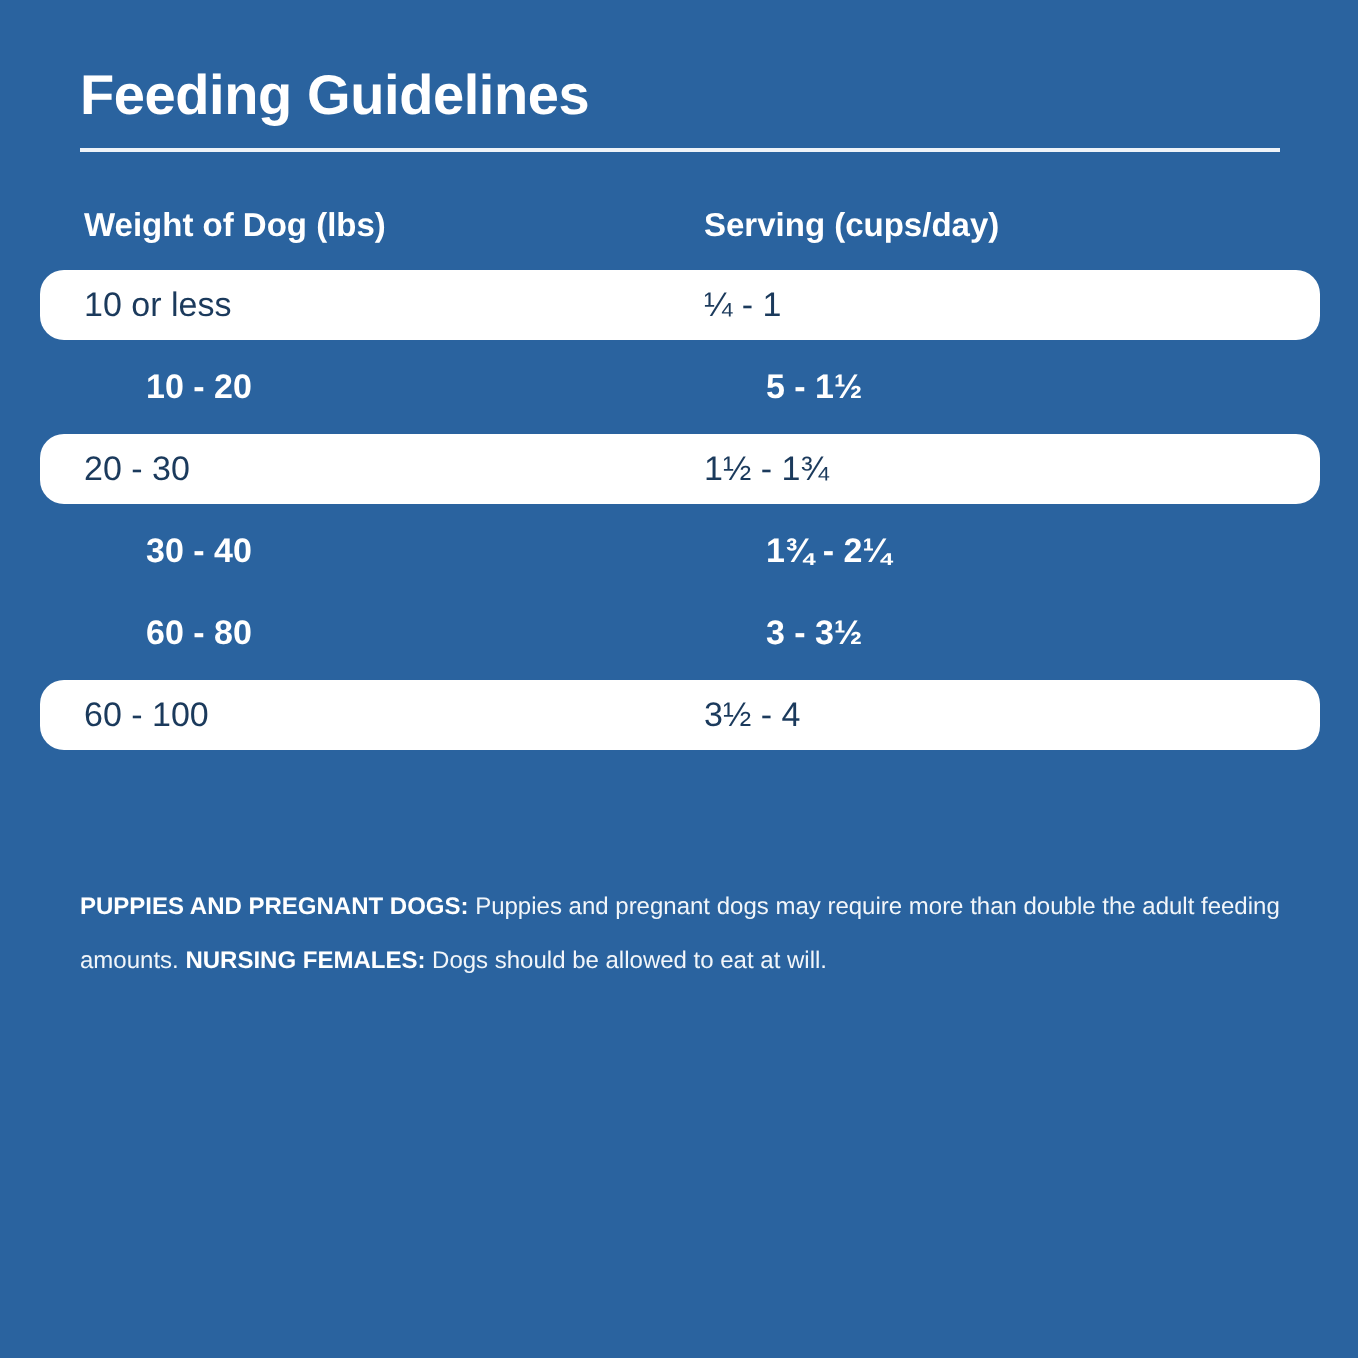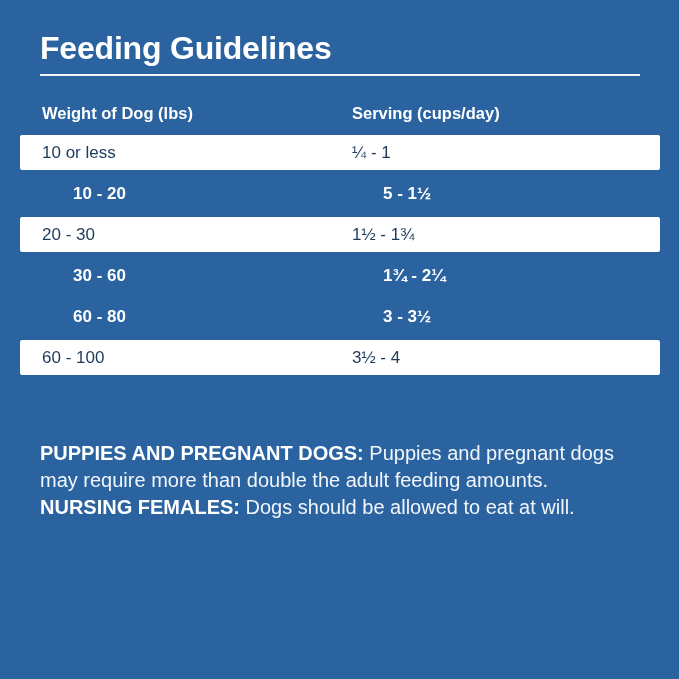--- a/index.html
+++ b/index.html
@@ -17,21 +17,21 @@
     position: relative;
     width: 679px;
     height: 679px;
     box-sizing: border-box;
     padding: 0;
   }
   .title {
     position: absolute;
     left: 40px;
     top: 31px;
-    font-size: 32px;
+    font-size: 28px;
     font-weight: bold;
     color: #ffffff;
     letter-spacing: -0.2px;
     line-height: 34px;
     white-space: nowrap;
   }
   .title-rule {
     position: absolute;
     left: 40px;
     top: 74px;
@@ -60,21 +60,21 @@
   .table {
     position: absolute;
     left: 20px;
     top: 135px;
     width: 640px;
   }
   .row {
     position: relative;
     height: 35px;
     margin-bottom: 6px;
-    border-radius: 2px;
+    border-radius: 12px;
     box-sizing: border-box;
   }
   .row.light {
     background: #ffffff;
   }
   .row.dark {
     background: transparent;
   }
   .cell {
     position: absolute;
@@ -94,21 +94,21 @@
     color: #ffffff;
     font-weight: bold;
     margin-left: 31px;
   }
 
   .footnote {
     position: absolute;
     left: 40px;
     top: 440px;
     width: 605px;
-    font-size: 20px;
+    font-size: 12px;
     line-height: 27px;
     color: #f2f6fa;
     font-weight: normal;
   }
   .footnote b {
     font-weight: bold;
     color: #ffffff;
   }
 </style>
 </head>
@@ -131,21 +131,21 @@
     </div>
     <div class="row dark">
       <div class="cell c1">10 - 20</div>
       <div class="cell c2">5 - 1½</div>
     </div>
     <div class="row light">
       <div class="cell c1">20 - 30</div>
       <div class="cell c2">1½ - 1¾</div>
     </div>
     <div class="row dark">
-      <div class="cell c1">30 - 60</div>
+      <div class="cell c1">30 - 40</div>
       <div class="cell c2">1¾ - 2¼</div>
     </div>
     <div class="row dark">
       <div class="cell c1">60 - 80</div>
       <div class="cell c2">3 - 3½</div>
     </div>
     <div class="row light">
       <div class="cell c1">60 - 100</div>
       <div class="cell c2">3½ - 4</div>
     </div>

